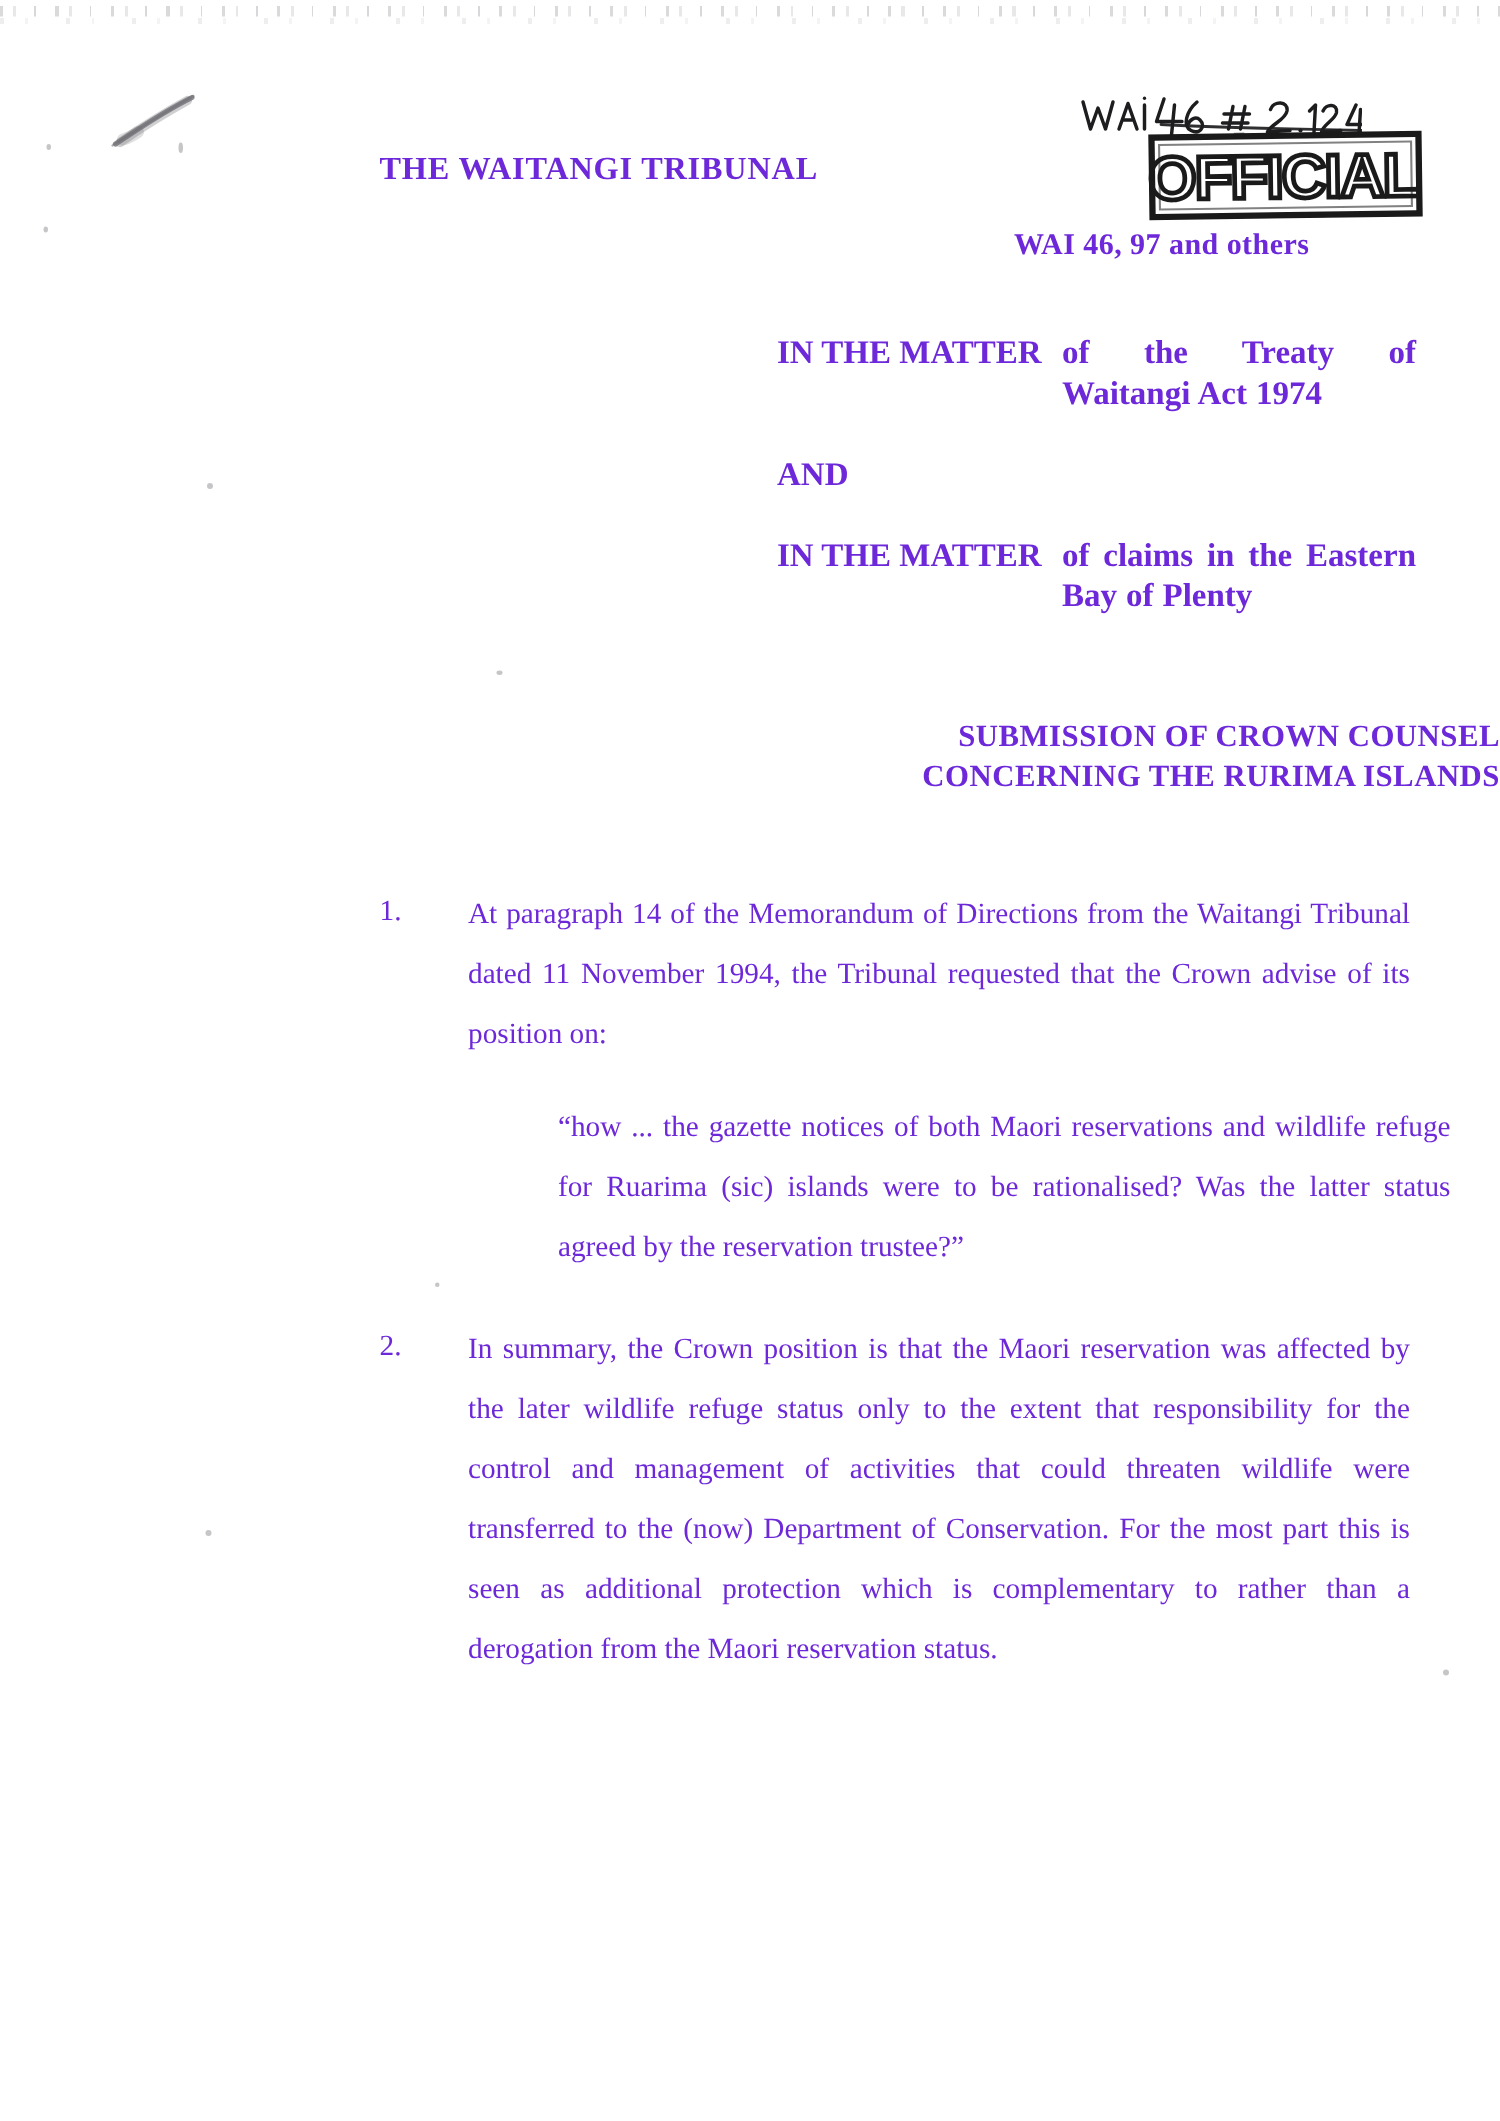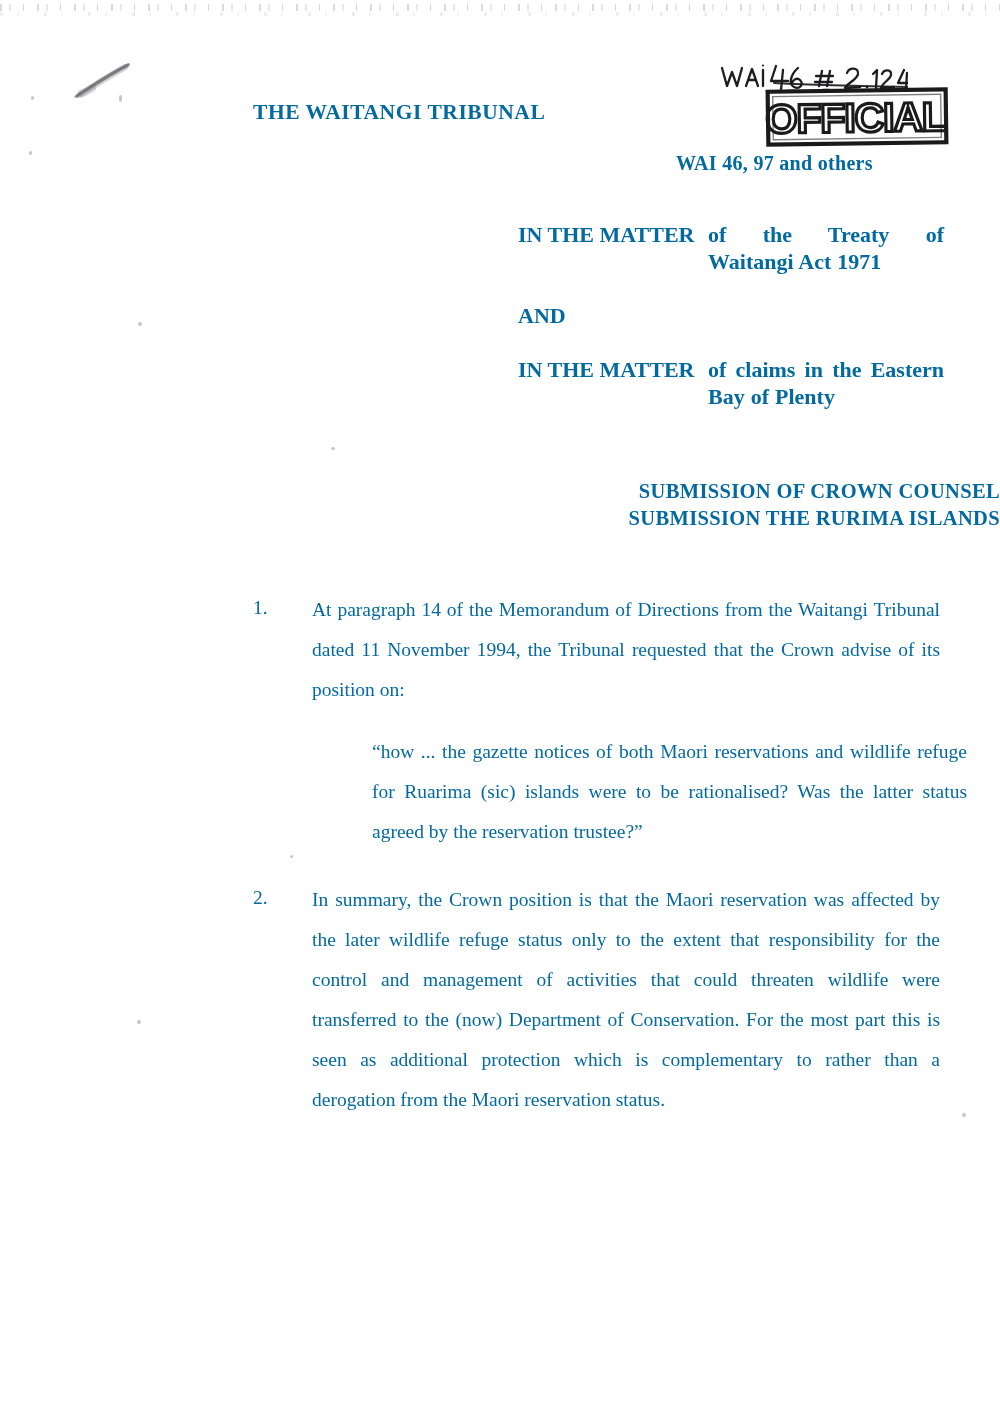--- a/index.html
+++ b/index.html
@@ -9,21 +9,21 @@
     background: #ffffff;
   }
 
   .page {
     position: relative;
     width: 1000px;
     height: 1154px;
     background: #ffffff;
     overflow: hidden;
     font-family: "Liberation Serif", "DejaVu Serif", serif;
-    color: #0369a1;
+    color: #6d28d9;
     -webkit-font-smoothing: antialiased;
   }
 
   
   .scan-noise-top {
     position: absolute;
     left: 0;
     top: 4px;
     width: 1000px;
     height: 7px;
@@ -288,37 +288,37 @@
       </g>
     </svg>
   </div>
 
   <div class="wai-numbers">WAI 46, 97 and others</div>
 
   <div class="matter-block">
 
     <div class="matter-row">
       <div class="matter-label">IN THE MATTER</div>
-      <div class="matter-text">of the Treaty of Waitangi Act 1971</div>
+      <div class="matter-text">of the Treaty of Waitangi Act 1974</div>
     </div>
 
     <div class="matter-row and-row">
       <div class="matter-label">AND</div>
     </div>
 
     <div class="matter-row">
       <div class="matter-label">IN THE MATTER</div>
       <div class="matter-text">of claims in the Eastern Bay of Plenty</div>
     </div>
 
   </div>
 
   <div class="doc-title">
     <span class="line">SUBMISSION OF CROWN COUNSEL</span>
-    <span class="line">SUBMISSION THE RURIMA ISLANDS</span>
+    <span class="line">CONCERNING THE RURIMA ISLANDS</span>
   </div>
 
   <div class="body">
 
     <div class="para">
       <div class="para-num">1.</div>
       <div class="para-body">At paragraph 14 of the Memorandum of Directions from the Waitangi Tribunal dated 11 November 1994, the Tribunal requested that the Crown advise of its position on:</div>
     </div>
 
     <div class="para quote">

